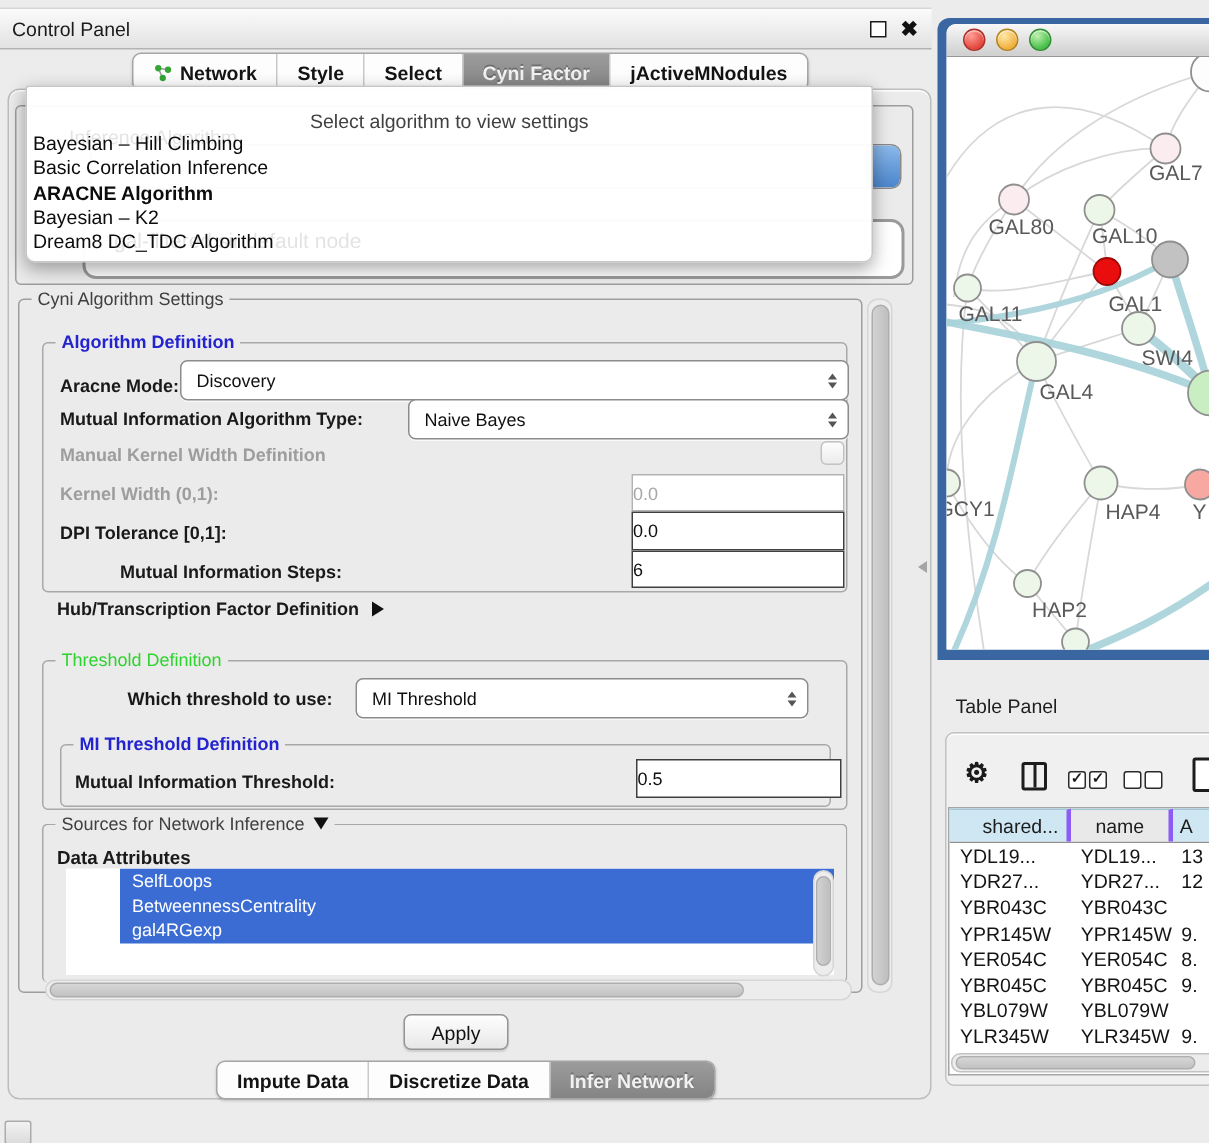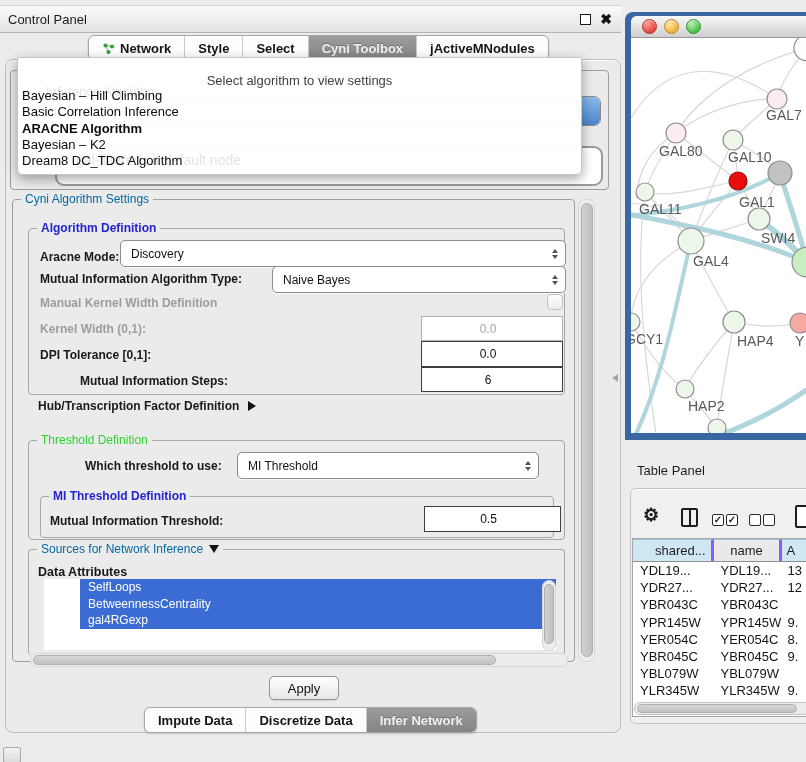--- a/index.html
+++ b/index.html
@@ -36,35 +36,35 @@
     border:1px solid #c6c6c6;border-radius:2px 2px 6px 6px;box-shadow:0 4px 12px rgba(0,0,0,.35);z-index:6;}
   .popup-prompt{text-align:center;color:#404040;font-size:13px;padding-top:15px;height:15px;}
   .popup-item{font-size:13px;color:#0c0c0c;line-height:16.3px;padding-left:4px;position:relative;z-index:2;}
   .popup-item.bold{font-weight:700;}
   .ghost-text1{position:absolute;left:28px;top:26px;font-size:13px;color:rgba(60,60,60,.14);z-index:1;}
   .ghost-text2{position:absolute;left:58px;top:94px;font-size:14px;color:rgba(60,60,60,.14);z-index:1;}
 
   
   .group{border:1px solid #9e9e9e;border-radius:4px;}
   .group-title{position:absolute;top:-8px;left:8px;background:#ebebeb;padding:0 4px;font-size:12px;
-    color:#0369a1;white-space:nowrap;display:flex;align-items:center;gap:6px;}
+    color:#404040;white-space:nowrap;display:flex;align-items:center;gap:6px;}
   .t-blue{color:#2424cf;font-weight:700;}
   .t-green{color:#2fd32f;font-weight:400;}
 
   .lbl{position:absolute;font-size:12px;font-weight:700;color:#191919;white-space:nowrap;}
   .lbl.disabled{color:#9d9d9d;}
 
   .combo{position:absolute;background:#fff;border:1px solid #8c8c8c;border-radius:5px;
     display:flex;align-items:center;padding-left:10px;font-size:12px;color:#111;box-shadow:0 1px 0 rgba(255,255,255,.7);}
   .combo-arrows{position:absolute;right:7px;top:50%;transform:translateY(-50%);display:flex;flex-direction:column;gap:2px;}
   .arr-up{width:0;height:0;border-left:3.5px solid transparent;border-right:3.5px solid transparent;border-bottom:4px solid #555;}
   .arr-dn{width:0;height:0;border-left:3.5px solid transparent;border-right:3.5px solid transparent;border-top:4px solid #555;}
 
   .field{position:absolute;background:#fff;border:1px solid #3f3f3f;display:flex;align-items:center;
-    justify-content:center;padding-right:8px;font-size:12px;color:#101010;}
+    justify-content:flex-start;padding-right:8px;font-size:12px;color:#101010;}
   .field.disabled{border:1px solid #b3b3b3;color:#a6a6a6;}
 
   .checkbox{position:absolute;width:14px;height:14px;border:1.5px solid #c2c2c2;border-radius:4px;
     background:linear-gradient(#fdfdfd,#ececec);}
 
   .tri-right{display:inline-block;width:0;height:0;border-top:5.5px solid transparent;border-bottom:5.5px solid transparent;
     border-left:8px solid #111;margin-left:9px;}
   .tri-down{display:inline-block;width:0;height:0;border-left:5.5px solid transparent;border-right:5.5px solid transparent;
     border-top:8px solid #111;}
 
@@ -142,21 +142,21 @@
         </svg>
         <span>Network</span>
       </div>
       <div class="seg">
         <span>Style</span>
       </div>
       <div class="seg">
         <span>Select</span>
       </div>
       <div class="seg selected">
-        <span>Cyni Toolbox</span>
+        <span>Cyni Factor</span>
       </div>
       <div class="seg">
         <span>jActiveMNodules</span>
       </div>
     </div>
 
   <div class="abs main-panel"></div>
 
   <div class="abs ghost-group"></div>
   <div class="abs ghost-combo1">

